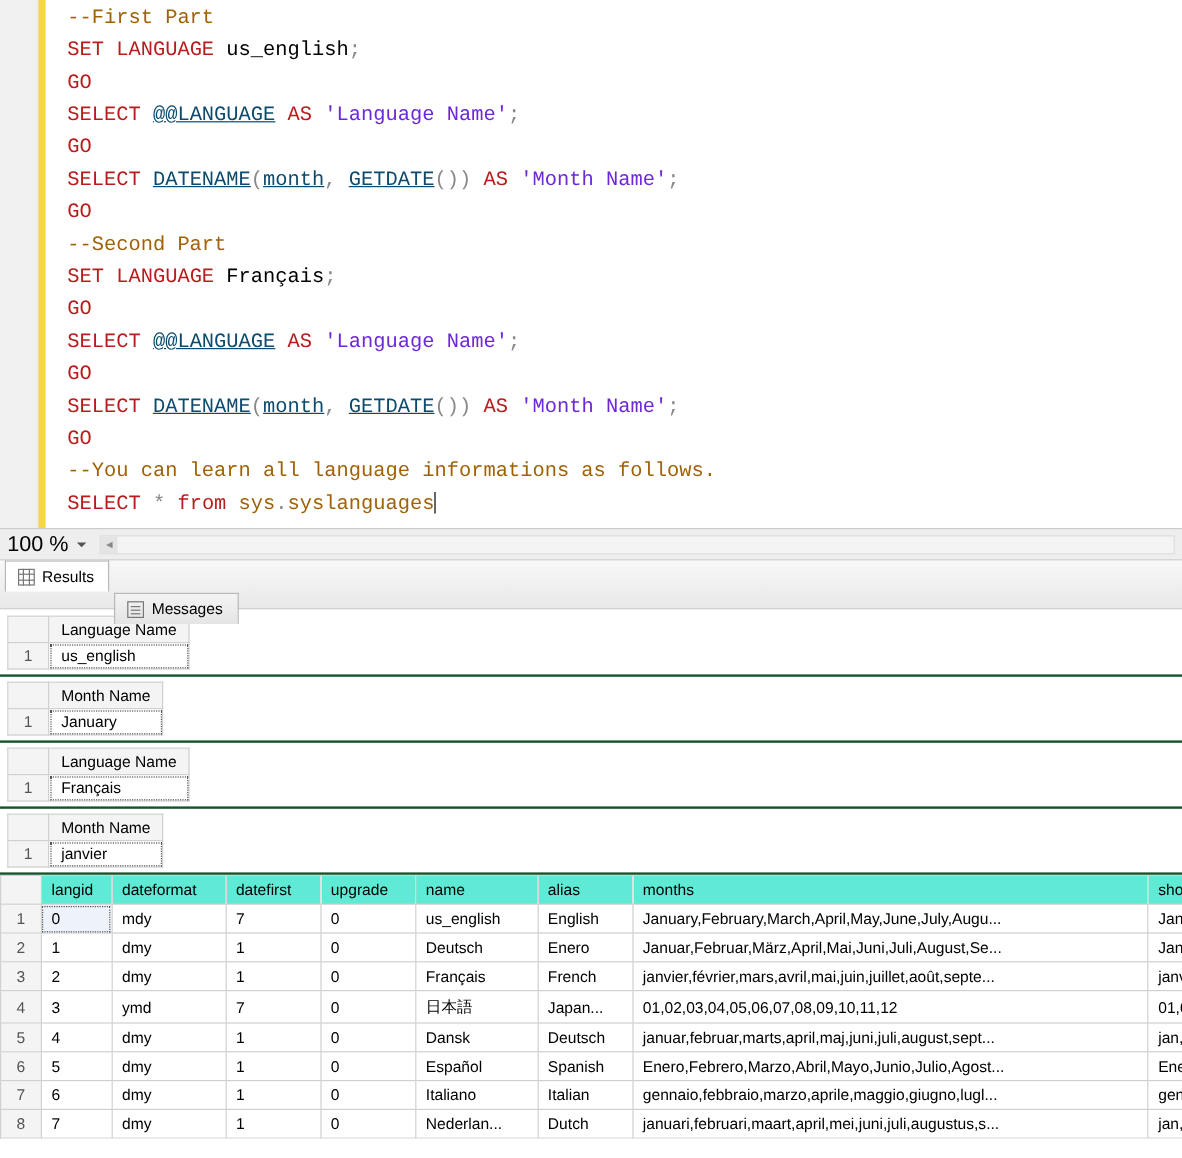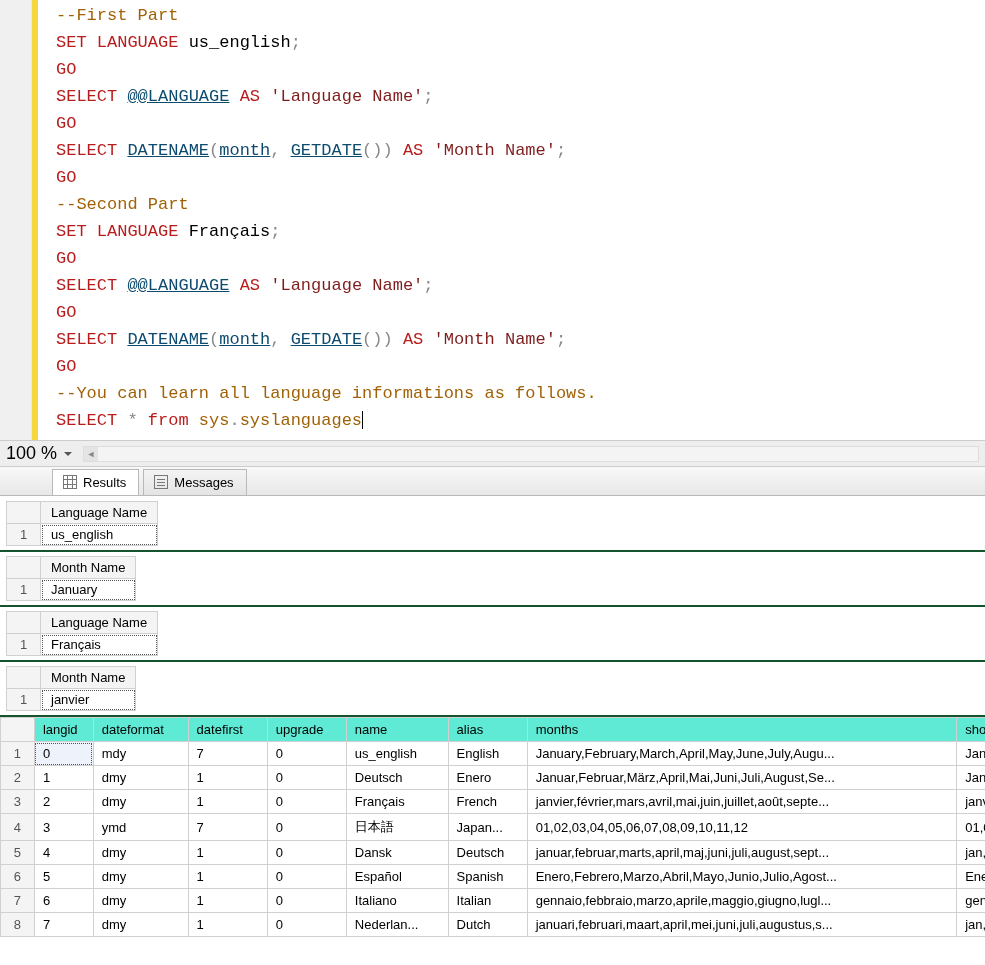--- a/index.html
+++ b/index.html
@@ -29,21 +29,21 @@
     font-family: Consolas, "Courier New", monospace;
     font-size: 17px;
     line-height: 27px;
     padding: 2px 18px 6px 18px;
     white-space: pre;
     color: #000;
     overflow: hidden;
   }
   .c-green { color: #a16207; }
   .c-blue  { color: #b91c1c; }
-  .c-red   { color: #7f1d1d; }
+  .c-red   { color: #6d28d9; }
   .c-pink  { color: #0c4a6e; text-decoration: underline; }
   .c-gray  { color: #888; }
   .caret {
     display:inline-block;
     width:1px;
     height:18px;
     background:#000;
     vertical-align:middle;
     position:relative;
     top:-1px;
@@ -79,39 +79,39 @@
     display:flex;align-items:center;justify-content:center;
     color:#888;font-size:9px;
   }
   .hscroll-arrow.left{left:0;}
 
   .tabs {
     display: flex;
     background: linear-gradient(#f8f8f8,#e8e8e8);
     border-top: 1px solid #ccc;
     border-bottom: 1px solid #b8b8b8;
-    height: 30px;
-    align-items: center;
-    padding-left: 48px;
+    height: 42px;
+    align-items: flex-start;
   }
   .tab {
     display: flex;
     align-items: center;
     gap: 6px;
     padding: 5px 12px 5px 10px;
     border: 1px solid #b8b8b8;
     border-bottom: none;
     background: #fff;
     margin-left: 4px;
     margin-bottom: -1px;
     font-size: 13px;
     cursor: pointer;
   }
   .tab.inactive {
     background: linear-gradient(#f4f4f4,#e4e4e4);
+    margin-top: 27px;
   }
   .grid-icon {
     width: 14px; height: 14px;
     display:inline-block;
     position:relative;
   }
   .grid-icon::before {
     content:"";
     position:absolute; inset:0;
     border:1px solid #777;

